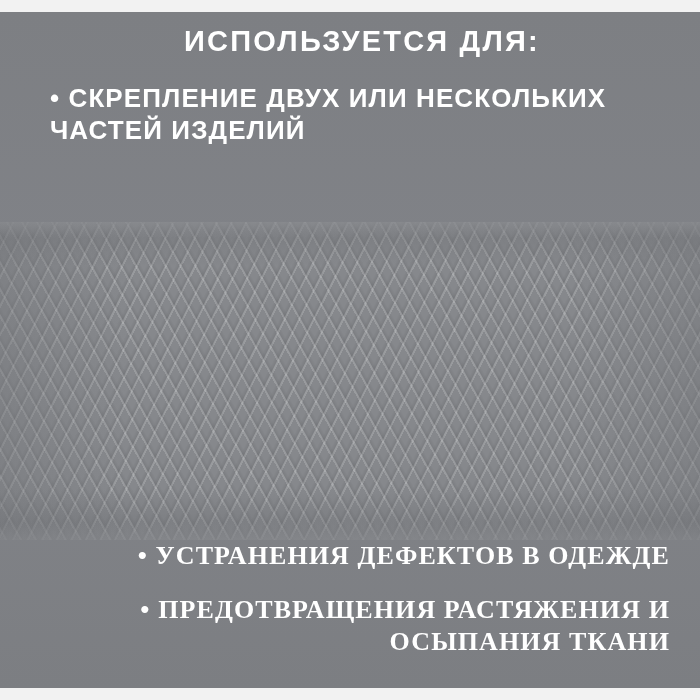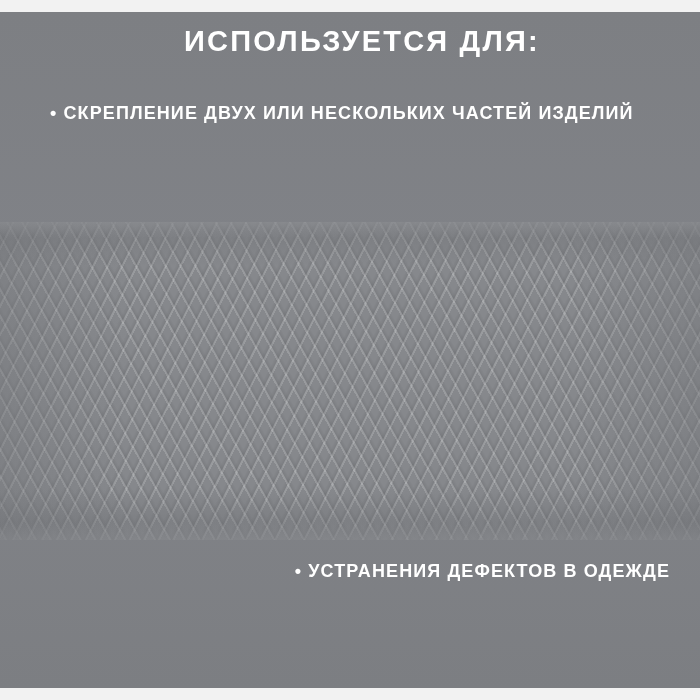--- a/index.html
+++ b/index.html
@@ -124,30 +124,30 @@
   }
   .bullets-bottom {
     position: absolute;
     left: 30px;
     top: 540px;
     width: 640px;
     text-align: right;
   }
   .bullet {
     color: #ffffff;
-    font-size: 18px;
+    font-size: 26px;
     font-weight: bold;
     letter-spacing: 1.1px;
-    line-height: 22px;
+    line-height: 32px;
     text-transform: uppercase;
     margin-bottom: 17px;
-    margin-top: 20px;
   }
   .bullets-bottom .bullet {
     margin-bottom: 22px;
+    font-family: Liberation Serif, serif;
   }
 </style>
 </head>
 <body>
 
 <div id="poster">
 
   <div class="band-top"></div>
 
   <div class="field"></div>
@@ -160,17 +160,18 @@
   </div>
 
   <div class="heading">ИСПОЛЬЗУЕТСЯ ДЛЯ:</div>
 
   <div class="bullets-top">
     <div class="bullet">• СКРЕПЛЕНИЕ ДВУХ ИЛИ НЕСКОЛЬКИХ ЧАСТЕЙ ИЗДЕЛИЙ</div>
   </div>
 
   <div class="bullets-bottom">
     <div class="bullet">• УСТРАНЕНИЯ ДЕФЕКТОВ В ОДЕЖДЕ</div>
+    <div class="bullet">• ПРЕДОТВРАЩЕНИЯ РАСТЯЖЕНИЯ И ОСЫПАНИЯ ТКАНИ</div>
   </div>
 
   <div class="band-bottom"></div>
 
 </div>
 
 </body></html>

